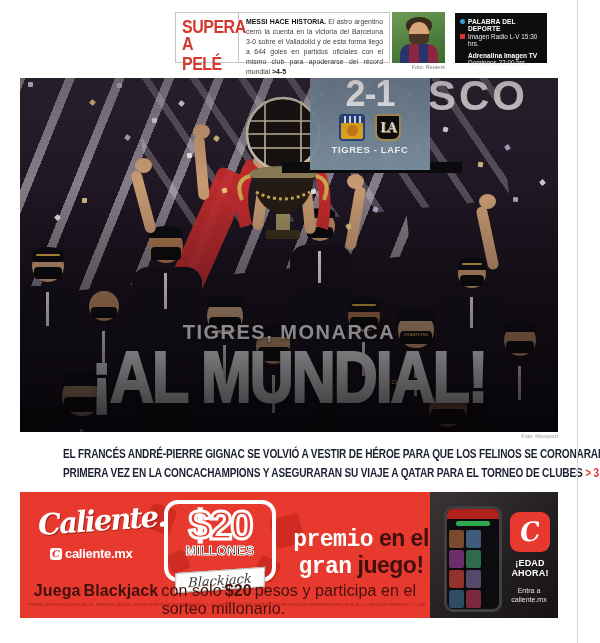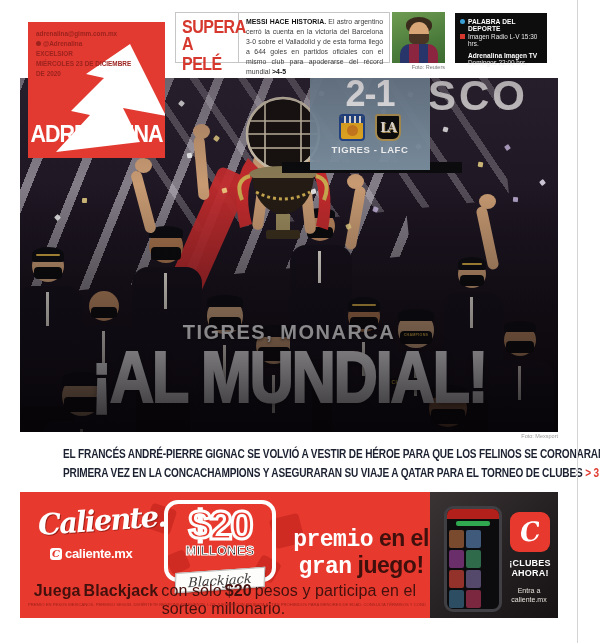--- a/index.html
+++ b/index.html
@@ -415,43 +415,27 @@
             <div class="tile"></div>
           <div class="tile"></div>
             <div class="tile"></div>
             <div class="tile"></div>
           <div class="tile"></div>
         </div>
       </div>
       <div class="ad-logo-sq">
           <span>C</span>
         </div>
-      <div class="ad-cta">¡CLUBES AHORA!</div>
+      <div class="ad-cta">¡EDAD AHORA!</div>
       <div class="ad-cta-sub">
         <span>Entra a</span><br><span>caliente.mx</span>
       </div>
     </div>
 
     <div class="tagline">
       <span class="tg-sb">Juega</span><span class="tg-b">Blackjack</span><span>con sólo</span><span class="tg-b">$20</span><span>pesos y participa en el sorteo millonario.</span>
     </div>
     <div class="fine-print">PREMIO EN PESOS MEXICANOS. PERMISO SEGOB. DIVIÉRTETE RESPONSABLEMENTE. LOS JUEGOS CON APUESTA ESTÁN PROHIBIDOS PARA MENORES DE EDAD. CONSULTA TÉRMINOS Y CONDICIONES EN CALIENTE.MX</div>
   </div>
 
-  <div class="masthead">
-    <svg class="mh-bolt" width="137" height="136" viewBox="0 0 137 136">
-      <path d="M102,22 L138,94 L95,86 L112,120 L28,130 L62,93 L43,89 L76,56 L58,52 Z" fill="#ffffff"></path>
-    </svg>
-    <div class="mh-lines">
-      <div class="mh-line">adrenalina@gimm.com.mx</div>
-      <div class="mh-line">
-          <span class="tw-dot"></span>
-          <span>@Adrenalina</span>
-        </div>
-      <div class="mh-line">EXCELSIOR</div>
-      <div class="mh-line">MIÉRCOLES 23 DE DICIEMBRE</div>
-      <div class="mh-line">DE 2020</div>
-    </div>
-    <div class="mh-title">ADRENALINA</div>
-  </div>
 
   <div class="edge-line"></div>
 </div>
 
 </body></html>

